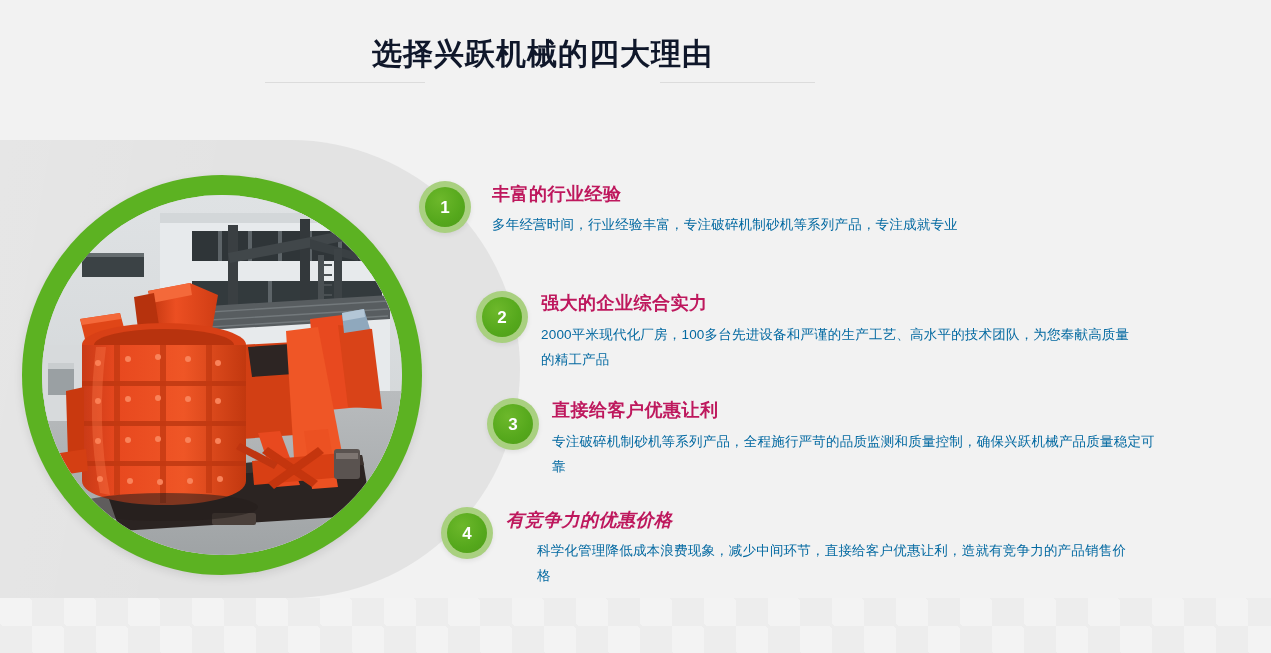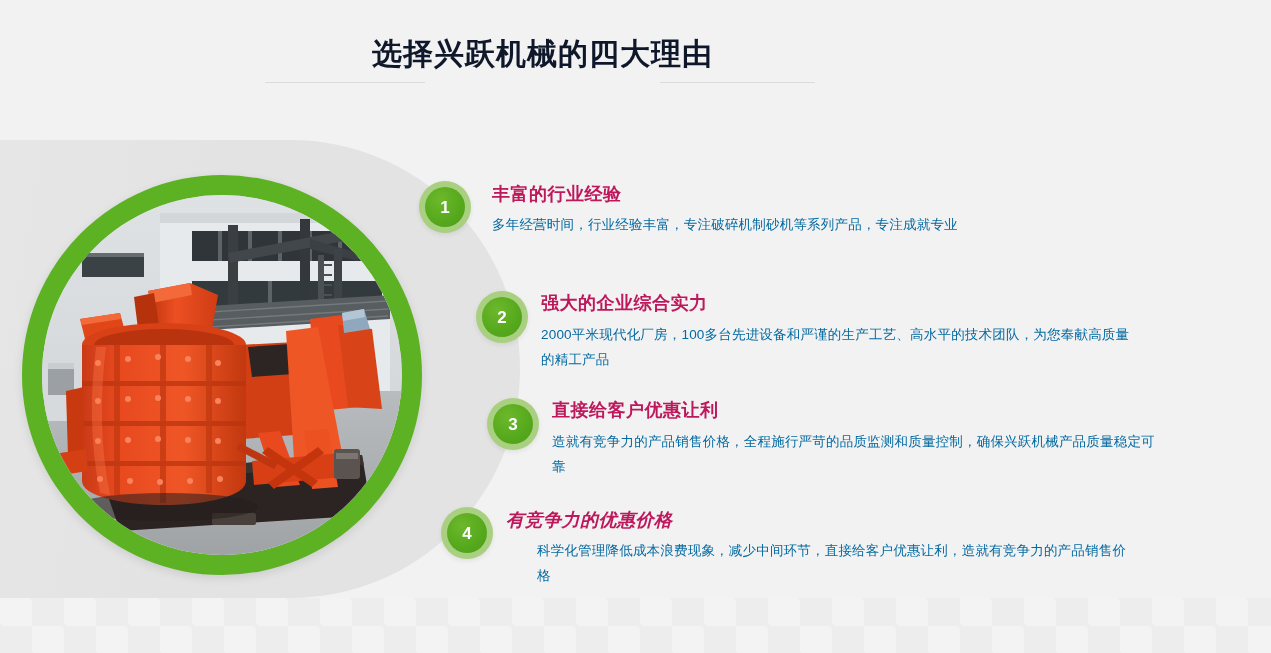--- a/index.html
+++ b/index.html
@@ -381,21 +381,21 @@
   <div class="reason-body">2000平米现代化厂房，100多台先进设备和严谨的生产工艺、高水平的技术团队，为您奉献高质量的精工产品</div>
 </div>
 
 <div class="reason" id="reason-3">
   <div class="badge">
     <div class="badge-core">
       <span class="badge-num">3</span>
     </div>
   </div>
   <div class="reason-title">直接给客户优惠让利</div>
-  <div class="reason-body">造就有竞争力的产品销售价格，全程施行严苛的品质监测和质量控制，确保兴跃机械产品质量稳定可靠</div>
+  <div class="reason-body">专注破碎机制砂机等系列产品，全程施行严苛的品质监测和质量控制，确保兴跃机械产品质量稳定可靠</div>
 </div>
 
 <div class="reason" id="reason-4">
   <div class="badge">
     <div class="badge-core">
       <span class="badge-num">4</span>
     </div>
   </div>
   <div class="reason-title">有竞争力的优惠价格</div>
   <div class="reason-body">科学化管理降低成本浪费现象，减少中间环节，直接给客户优惠让利，造就有竞争力的产品销售价格</div>

